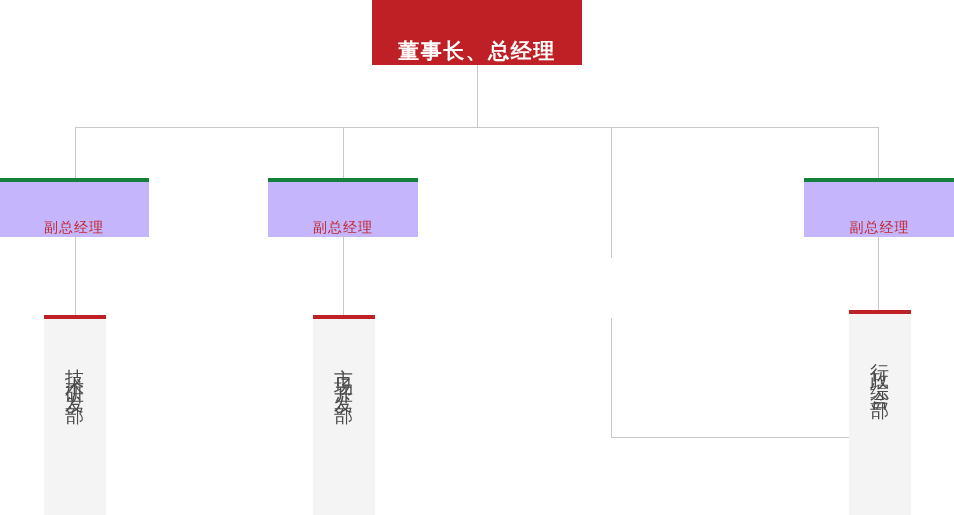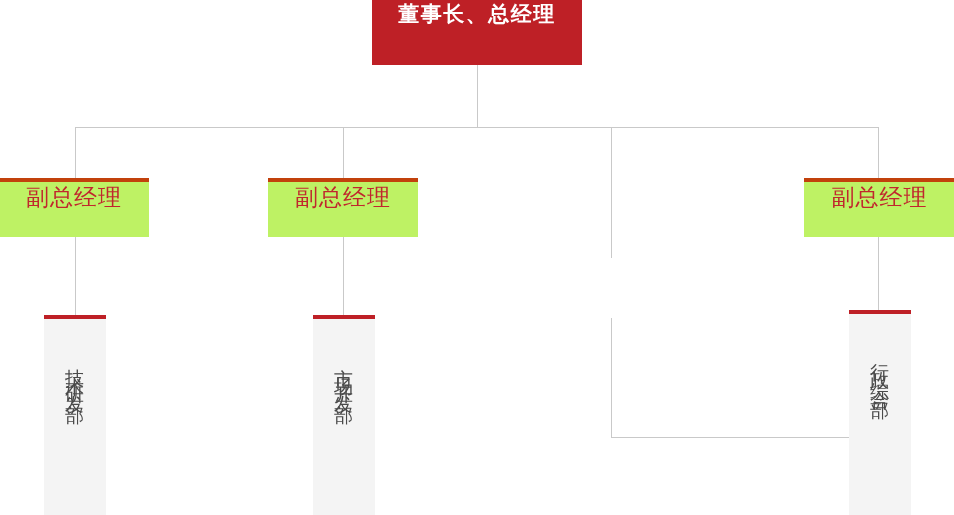--- a/index.html
+++ b/index.html
@@ -17,39 +17,39 @@
     height: 515px;
     overflow: hidden;
     background: #ffffff;
   }
 
   
   .node {
     position: absolute;
     box-sizing: border-box;
     display: flex;
-    align-items: flex-start;
+    align-items: flex-end;
     justify-content: center;
   }
 
   
   .node-root {
     background: #be2026;
     color: #ffffff;
     font-size: 21px;
     font-weight: bold;
     letter-spacing: 1.5px;
   }
 
   
   .node-mid {
-    background: #bef264;
-    border-top: 4px solid #c2410c;
+    background: #c4b5fd;
+    border-top: 4px solid #15803d;
     color: #c0272d;
-    font-size: 23px;
+    font-size: 14px;
     letter-spacing: 1px;
   }
 
   
   .node-leaf {
     background: #f4f4f4;
     border-top: 4px solid #be2026;
     color: #4a4a4a;
     font-size: 19px;
     align-items: flex-start;

